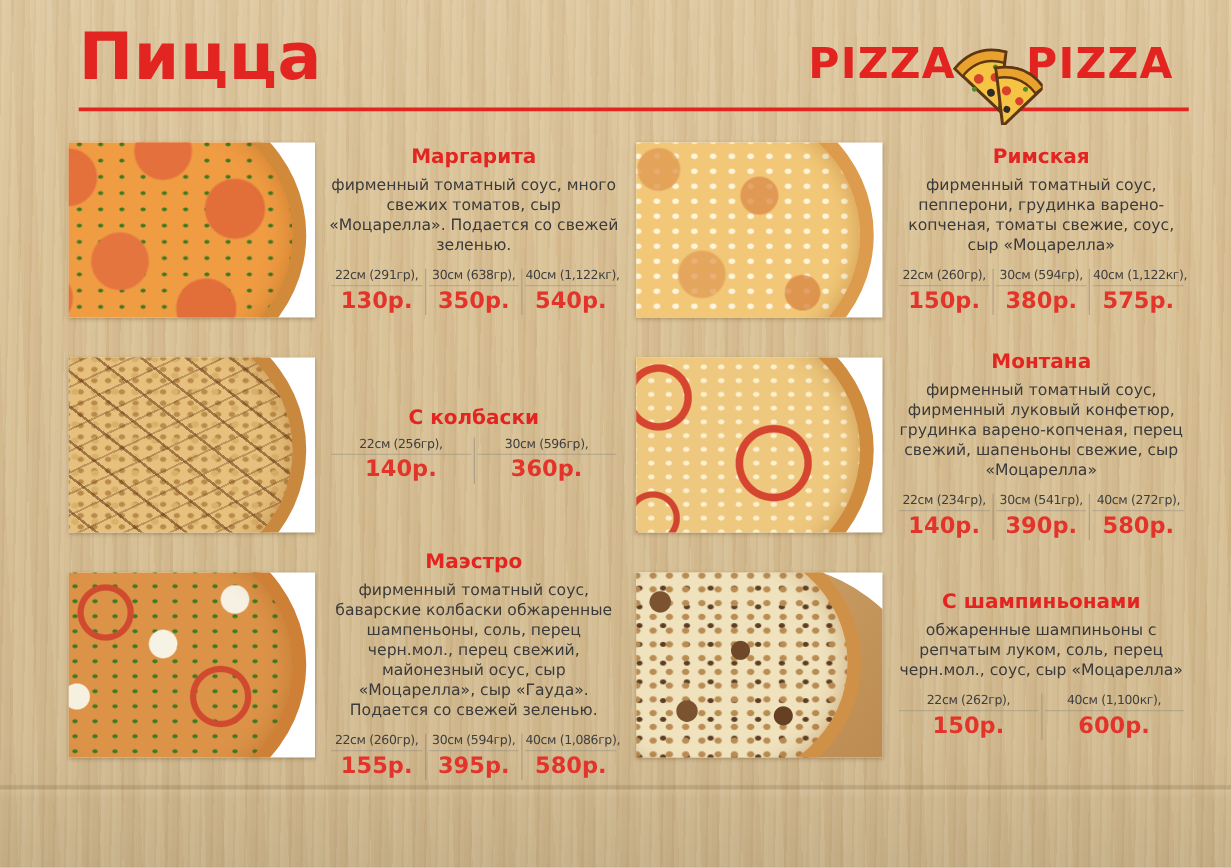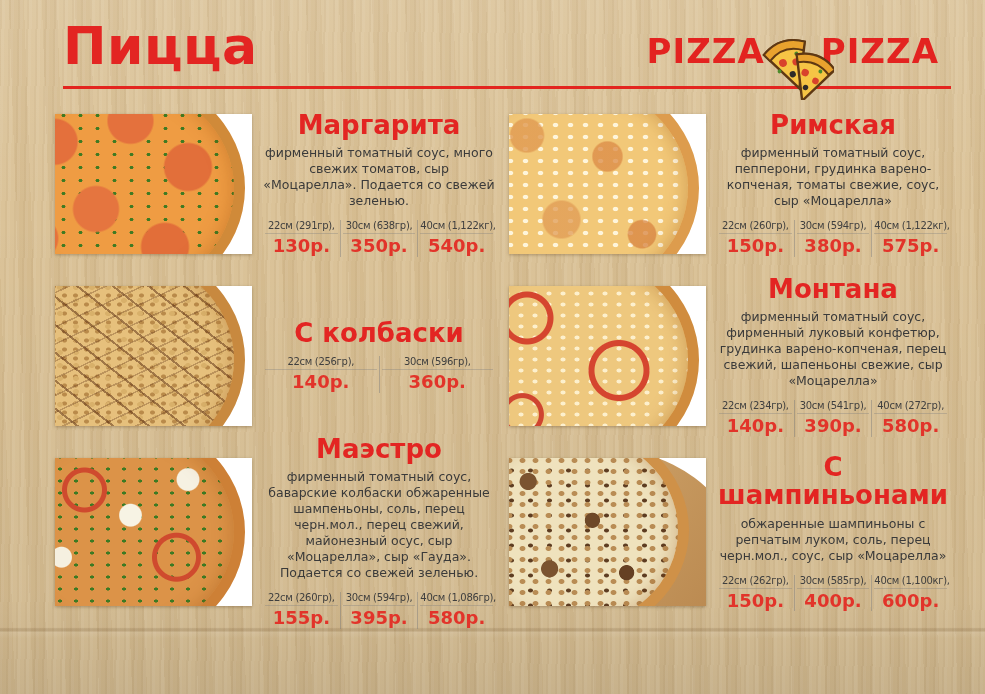--- a/index.html
+++ b/index.html
@@ -92,21 +92,21 @@
     radial-gradient(circle 8px at 15% 55%, #744d2b 90%, transparent 100%),
     radial-gradient(#b98c54 2.4px, transparent 3.4px),
     radial-gradient(#5e3d22 2px, transparent 3px);
     background-size:auto,auto,auto,auto,auto,13px 11px,19px 15px;}
   
   .info{
     flex:1;min-width:0;display:flex;flex-direction:column;justify-content:center;
     text-align:center;
   }
   .info h2{
-    margin:0 0 6px;font-size:26px;font-weight:700;color:#e32522;line-height:1.1;
+    margin:0 0 6px;font-size:16px;font-weight:700;color:#e32522;line-height:1.1;
   }
   .desc{
     margin:0 0 9px;font-size:12.5px;line-height:1.28;color:#3a3a3a;
   }
   .price-table{display:flex;margin-top:2px;}
   .cell{flex:1;display:flex;flex-direction:column;padding:0 2px;min-width:0;}
   .cell + .cell{border-left:1px solid rgba(125,125,125,.45);}
   .size{
     font-size:10px;letter-spacing:-0.3px;color:#3f3f3f;white-space:nowrap;
     border-bottom:1px solid rgba(125,125,125,.35);padding-bottom:2px;margin-bottom:2px;
@@ -273,24 +273,20 @@
       </div>
       <div class="info">
         <h2>С шампиньонами</h2>
         <p class="desc">обжаренные шампиньоны с репчатым луком, соль, перец черн.мол., соус, сыр «Моцарелла»</p>
         <div class="price-table">
           <div class="cell">
             <span class="size">22см (262гр),</span>
             <span class="price">150р.</span>
           </div>
           <div class="cell">
-            <span class="size">30см (585гр),</span>
-            <span class="price">400р.</span>
-          </div>
-          <div class="cell">
             <span class="size">40см (1,100кг),</span>
             <span class="price">600р.</span>
           </div>
         </div>
       </div>
     </div>
 
   </div>
 </div>
 

